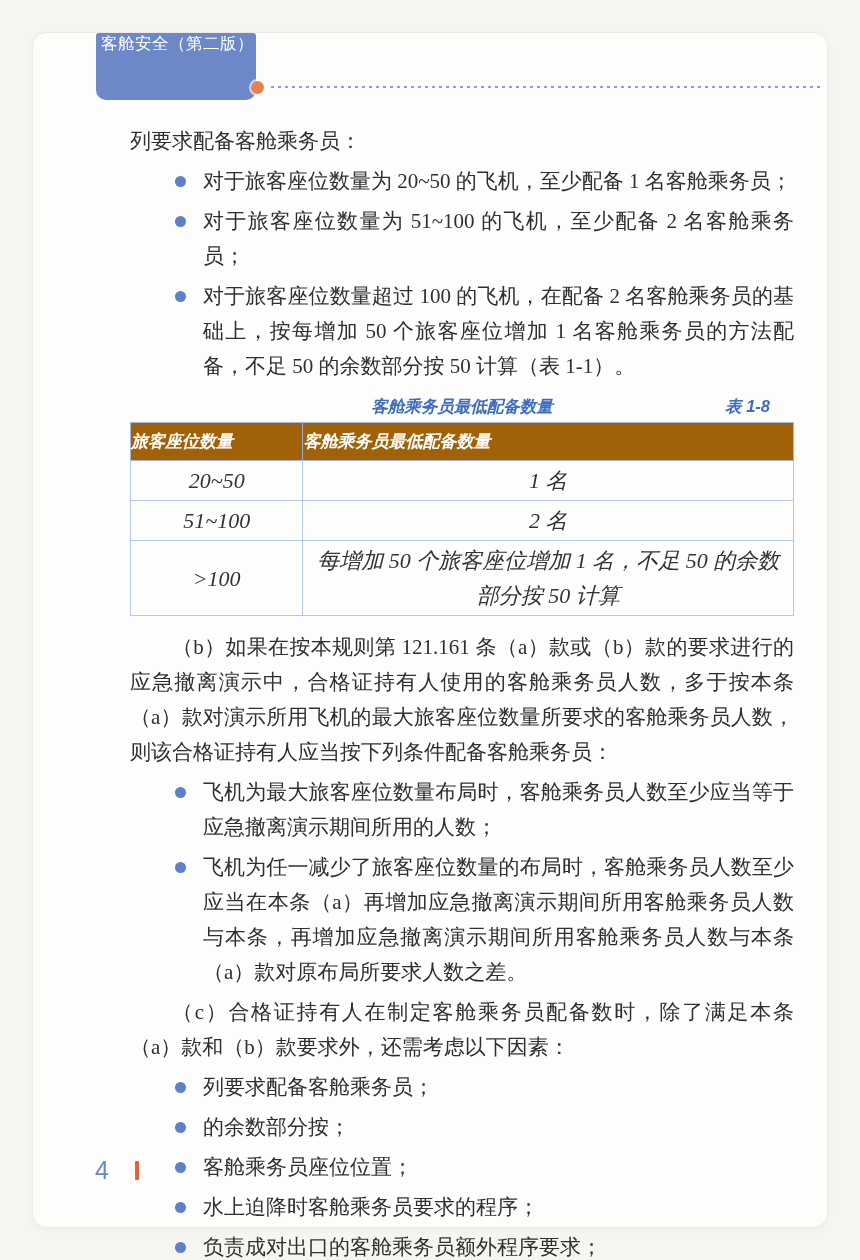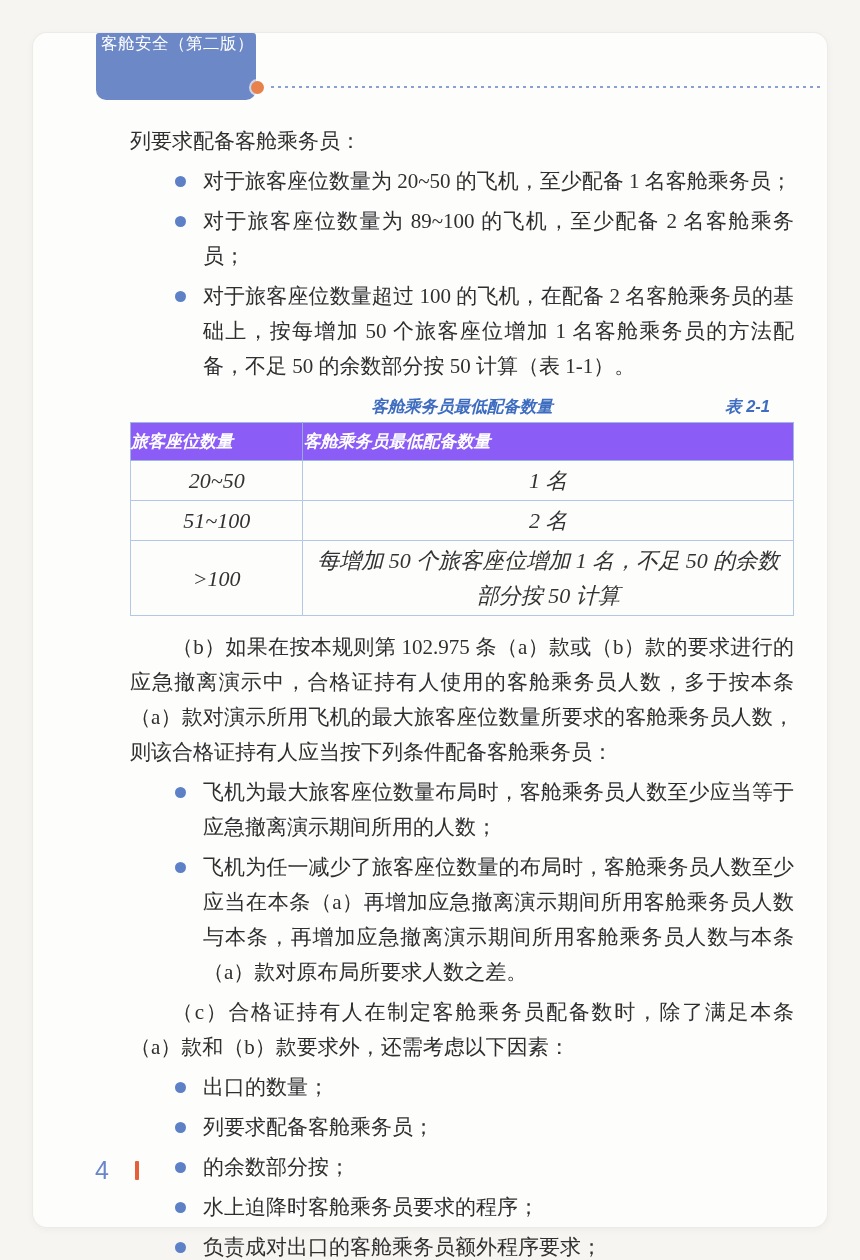--- a/index.html
+++ b/index.html
@@ -91,21 +91,21 @@
   .table-caption-row .table-label {
     position: absolute;
     right: 24px; top: 0;
   }
   table.data-table {
     width: 100%;
     border-collapse: collapse;
     border: 1px solid #9fb8e0;
   }
   table.data-table th {
-    background: #8b5cf6;
+    background: #a16207;
     color: #ffffff;
     font-family: "Liberation Sans", "DejaVu Sans", sans-serif;
     font-weight: bold;
     font-size: 17px;
     height: 38px;
     border-bottom: 1px solid #9fb8e0;
   }
   table.data-table th:first-child {
     width: 26%;
     border-right: 1px solid #96acd6;
@@ -152,32 +152,32 @@
 
     <p>列要求配备客舱乘务员：</p>
 
     <ul class="blist">
       <li>
         <span class="bullet"></span>
         <span class="li-text">对于旅客座位数量为 20~50 的飞机，至少配备 1 名客舱乘务员；</span>
       </li>
       <li>
         <span class="bullet"></span>
-        <span class="li-text">对于旅客座位数量为 89~100 的飞机，至少配备 2 名客舱乘务员；</span>
+        <span class="li-text">对于旅客座位数量为 51~100 的飞机，至少配备 2 名客舱乘务员；</span>
       </li>
       <li>
         <span class="bullet"></span>
         <span class="li-text">对于旅客座位数量超过 100 的飞机，在配备 2 名客舱乘务员的基础上，按每增加 50 个旅客座位增加 1 名客舱乘务员的方法配备，不足 50 的余数部分按 50 计算（表 1-1）。</span>
       </li>
     </ul>
 
     <div class="table-block">
       <div class="table-caption-row">
         <span>客舱乘务员最低配备数量</span>
-        <span class="table-label">表 2-1</span>
+        <span class="table-label">表 1-8</span>
       </div>
       <table class="data-table">
         <thead>
           <tr>
             <th>旅客座位数量</th>
             <th>客舱乘务员最低配备数量</th>
           </tr>
         </thead>
         <tbody>
           <tr>
@@ -189,47 +189,47 @@
             <td>2 名</td>
           </tr>
           <tr>
             <td>&gt;100</td>
             <td>每增加 50 个旅客座位增加 1 名，不足 50 的余数部分按 50 计算</td>
           </tr>
         </tbody>
       </table>
     </div>
 
-    <p class="para-indent">（b）如果在按本规则第 102.975 条（a）款或（b）款的要求进行的应急撤离演示中，合格证持有人使用的客舱乘务员人数，多于按本条（a）款对演示所用飞机的最大旅客座位数量所要求的客舱乘务员人数，则该合格证持有人应当按下列条件配备客舱乘务员：</p>
+    <p class="para-indent">（b）如果在按本规则第 121.161 条（a）款或（b）款的要求进行的应急撤离演示中，合格证持有人使用的客舱乘务员人数，多于按本条（a）款对演示所用飞机的最大旅客座位数量所要求的客舱乘务员人数，则该合格证持有人应当按下列条件配备客舱乘务员：</p>
 
     <ul class="blist">
       <li>
         <span class="bullet"></span>
         <span class="li-text">飞机为最大旅客座位数量布局时，客舱乘务员人数至少应当等于应急撤离演示期间所用的人数；</span>
       </li>
       <li>
         <span class="bullet"></span>
         <span class="li-text">飞机为任一减少了旅客座位数量的布局时，客舱乘务员人数至少应当在本条（a）再增加应急撤离演示期间所用客舱乘务员人数与本条，再增加应急撤离演示期间所用客舱乘务员人数与本条（a）款对原布局所要求人数之差。</span>
       </li>
     </ul>
 
     <p class="para-indent">（c）合格证持有人在制定客舱乘务员配备数时，除了满足本条（a）款和（b）款要求外，还需考虑以下因素：</p>
 
     <ul class="blist">
       <li>
         <span class="bullet"></span>
-        <span class="li-text">出口的数量；</span>
-      </li>
-      <li>
-        <span class="bullet"></span>
         <span class="li-text">列要求配备客舱乘务员；</span>
       </li>
       <li>
         <span class="bullet"></span>
         <span class="li-text">的余数部分按；</span>
+      </li>
+      <li>
+        <span class="bullet"></span>
+        <span class="li-text">客舱乘务员座位位置；</span>
       </li>
       <li>
         <span class="bullet"></span>
         <span class="li-text">水上迫降时客舱乘务员要求的程序；</span>
       </li>
       <li>
         <span class="bullet"></span>
         <span class="li-text">负责成对出口的客舱乘务员额外程序要求；</span>
       </li>
     </ul>

